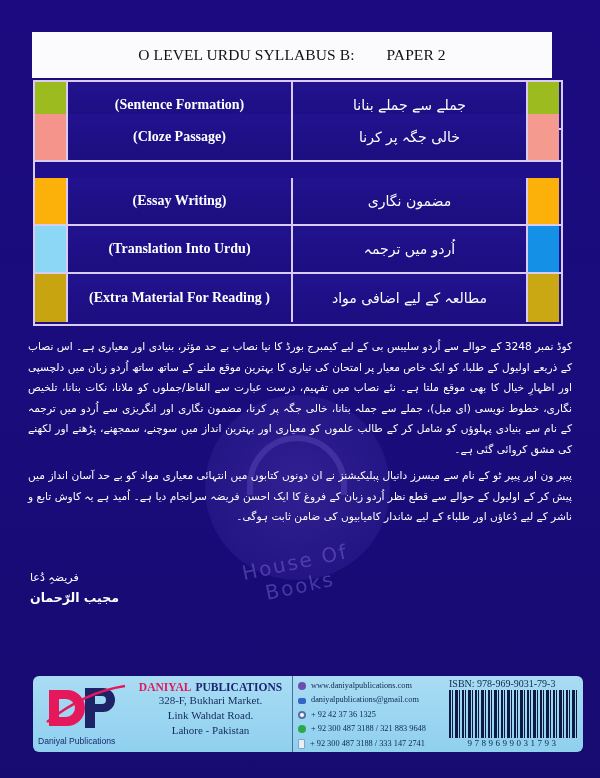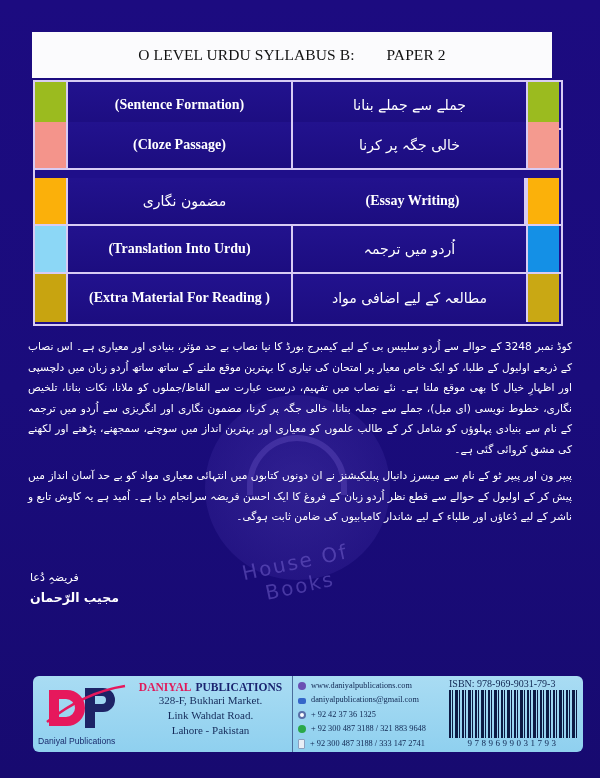--- a/index.html
+++ b/index.html
@@ -137,30 +137,30 @@
   <span>PAPER 2</span>
 </div>
 
 <div class="table">
   <div class="row" style="top:0">
     <div class="swatch" style="background:#9bbb1f"></div>
     <div class="cell en">(Sentence Formation)</div>
     <div class="cell ur">جملے سے جملے بنانا</div>
     <div class="swatch right" style="background:#9bbb1f"></div>
   </div>
-  <div class="row" style="top:40px">
+  <div class="row" style="top:32px">
     <div class="swatch" style="background:#f4948b"></div>
     <div class="cell en">(Cloze Passage)</div>
     <div class="cell ur">خالی جگہ پر کرنا</div>
     <div class="swatch right" style="background:#f49a8f"></div>
   </div>
   <div class="row" style="top:96px">
     <div class="swatch" style="background:#fbb00a"></div>
+    <div class="cell en">(Essay Writing)</div>
     <div class="cell ur">مضمون نگاری</div>
-    <div class="cell en">(Essay Writing)</div>
     <div class="swatch right" style="background:#fbb10a"></div>
   </div>
   <div class="row" style="top:144px">
     <div class="swatch" style="background:#8cd7f6"></div>
     <div class="cell en">(Translation Into Urdu)</div>
     <div class="cell ur">اُردو میں ترجمہ</div>
     <div class="swatch right" style="background:#1490e6"></div>
   </div>
   <div class="row" style="top:192px">
     <div class="swatch" style="background:#c8a410"></div>

